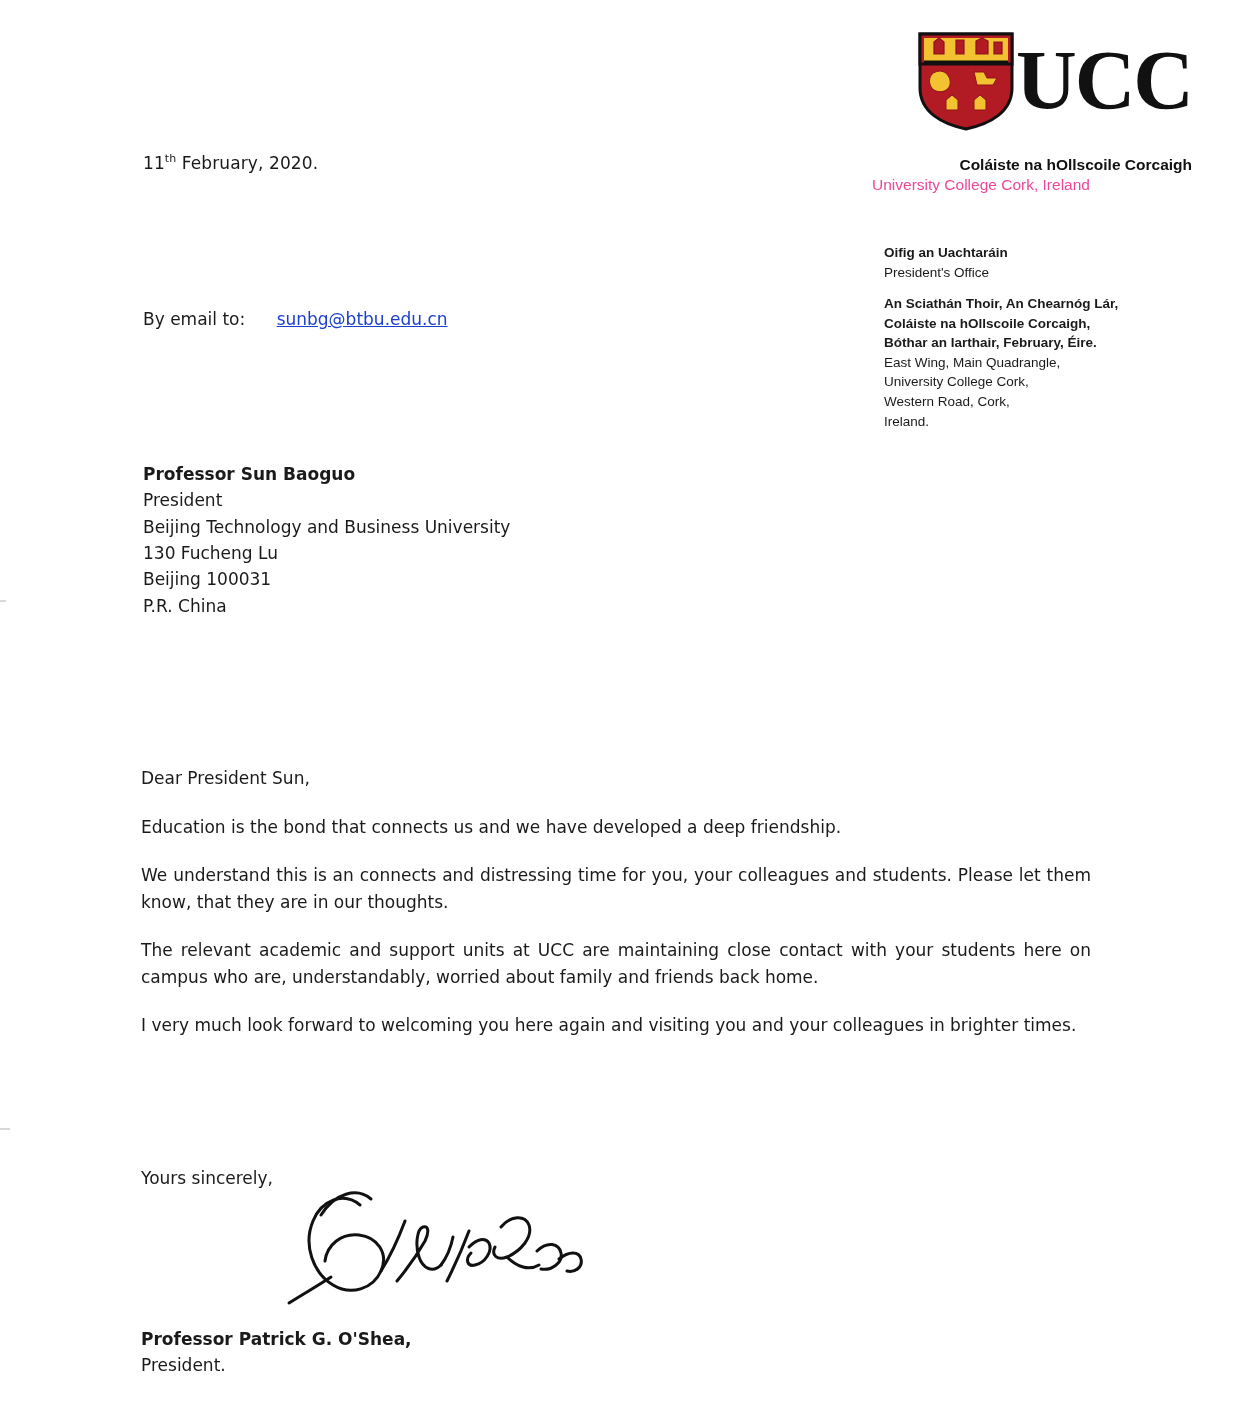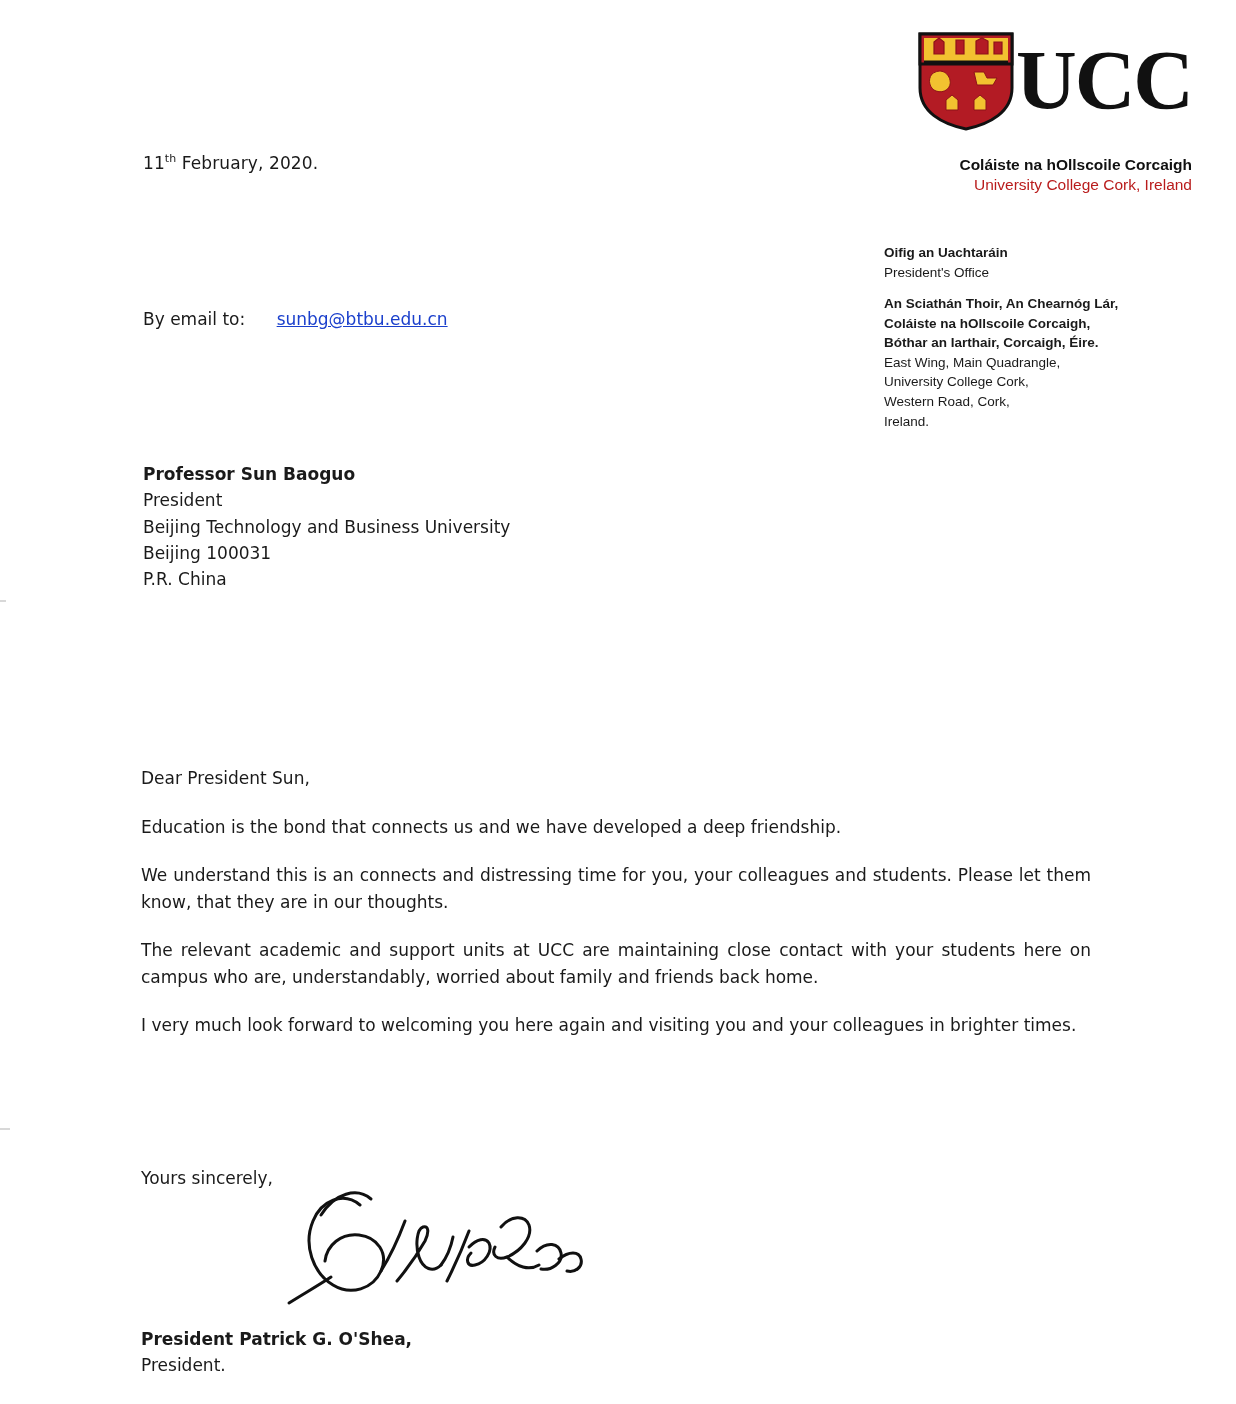--- a/index.html
+++ b/index.html
@@ -46,22 +46,22 @@
     margin-top: 24px;
     font-family: "Liberation Sans", sans-serif;
     font-weight: bold;
     font-size: 15.5px;
     color: #111111;
     text-align: right;
   }
   .lh-english {
     font-family: "Liberation Sans", sans-serif;
     font-size: 15.5px;
-    color: #b91c1c;
-    text-align: right;
+    color: #ec4899;
+    text-align: left;
     margin-top: 2px;
   }
 
   .office-block {
     position: absolute;
     top: 243px;
     left: 884px;
     width: 330px;
     font-family: "Liberation Sans", sans-serif;
     font-size: 13.5px;
@@ -193,21 +193,21 @@
   <div class="lh-english">University College Cork, Ireland</div>
 </div>
 
 <div class="office-block">
   <div class="b">Oifig an Uachtaráin</div>
   <div>President's Office</div>
 
   <div class="addr-block">
     <div class="b">An Sciathán Thoir, An Chearnóg Lár,</div>
     <div class="b">Coláiste na hOllscoile Corcaigh,</div>
-    <div class="b">Bóthar an Iarthair, Corcaigh, Éire.</div>
+    <div class="b">Bóthar an Iarthair, February, Éire.</div>
     <div>East Wing, Main Quadrangle,</div>
     <div>University College Cork,</div>
     <div>Western Road, Cork,</div>
     <div>Ireland.</div>
   </div>
 
 </div>
 
 <div class="date">
   <span>11</span><sup>th</sup><span> February, 2020.</span>
@@ -215,20 +215,21 @@
 
 <div class="byemail">
   <span class="lbl">By email to:</span>
   <a href="#">sunbg@btbu.edu.cn</a>
 </div>
 
 <div class="recipient">
   <div class="name">Professor Sun Baoguo</div>
   <div>President</div>
   <div>Beijing Technology and Business University</div>
+  <div>130 Fucheng Lu</div>
   <div>Beijing 100031</div>
   <div>P.R. China</div>
 </div>
 
 <div class="body">
   <p>Dear President Sun,</p>
   <p>Education is the bond that connects us and we have developed a deep friendship.</p>
   <p class="just">We understand this is an connects and distressing time for you, your colleagues and students.  Please let them know, that they are in our thoughts.</p>
   <p class="just">The relevant academic and support units at UCC are maintaining close contact with your students here on campus who are, understandably, worried about family and friends back home.</p>
   <p class="just">I very much look forward to welcoming you here again and visiting you and your colleagues in brighter times.</p>
@@ -249,18 +250,18 @@
       <path d="M316 42 C326 30 340 30 344 40 C348 52 336 66 322 72 C312 76 306 70 310 62"></path>
       <path d="M322 72 C332 82 344 86 354 80"></path>
       <path d="M352 66 C362 56 374 58 376 68 C378 78 366 86 356 84"></path>
       <path d="M374 74 C384 66 394 66 396 74 C398 82 390 88 382 86"></path>
       <path d="M104 118 C120 108 134 100 146 92"></path>
     </g>
   </svg>
 </div>
 
 <div class="signer">
-  <div class="name">President Patrick G. O'Shea,</div>
+  <div class="name">Professor Patrick G. O'Shea,</div>
   <div>President.</div>
 </div>
 
 <div class="edge-mark" style="left:0;top:600px;width:6px;height:2px;"></div>
 <div class="edge-mark" style="left:0;top:1128px;width:10px;height:2px;"></div>
 
 </body></html>

